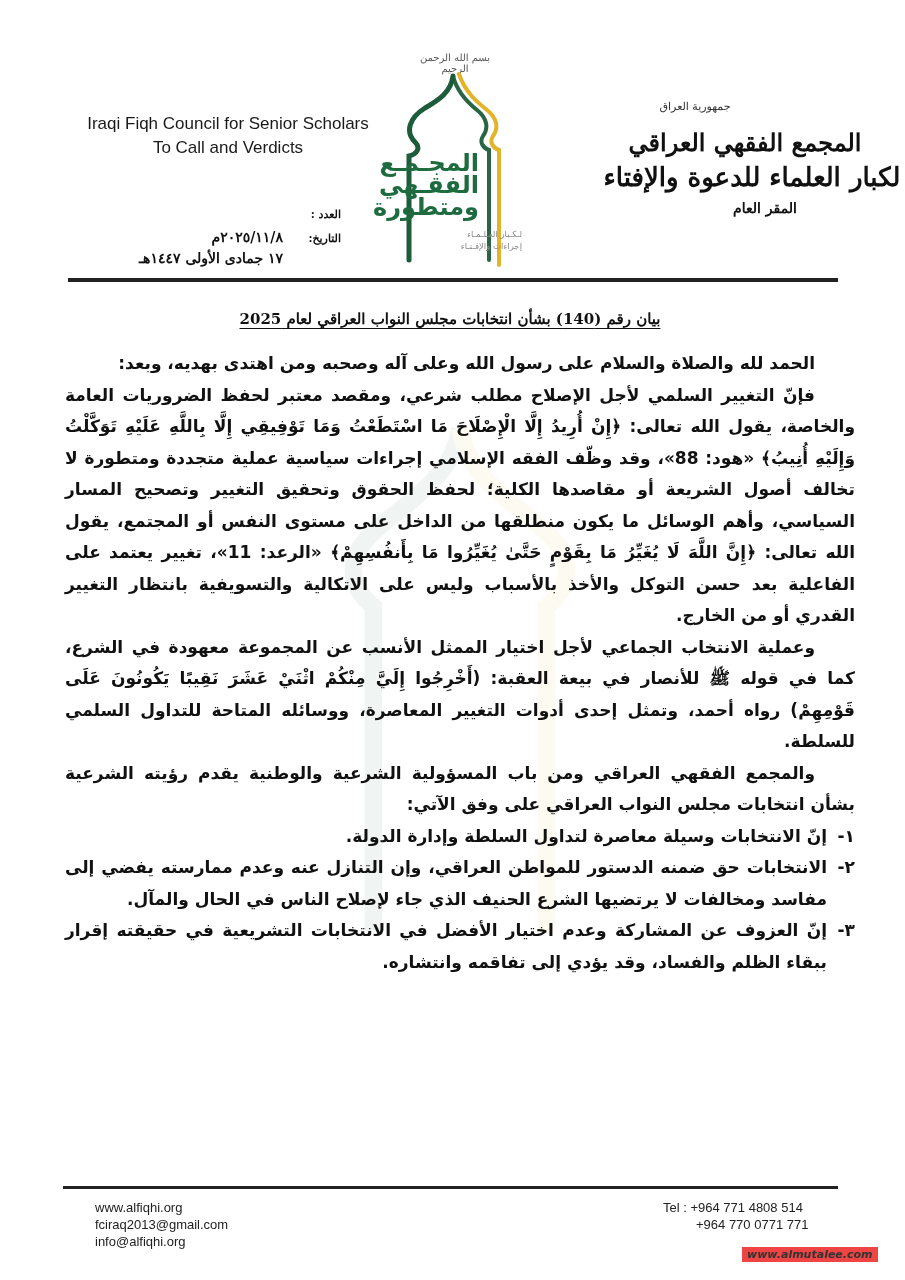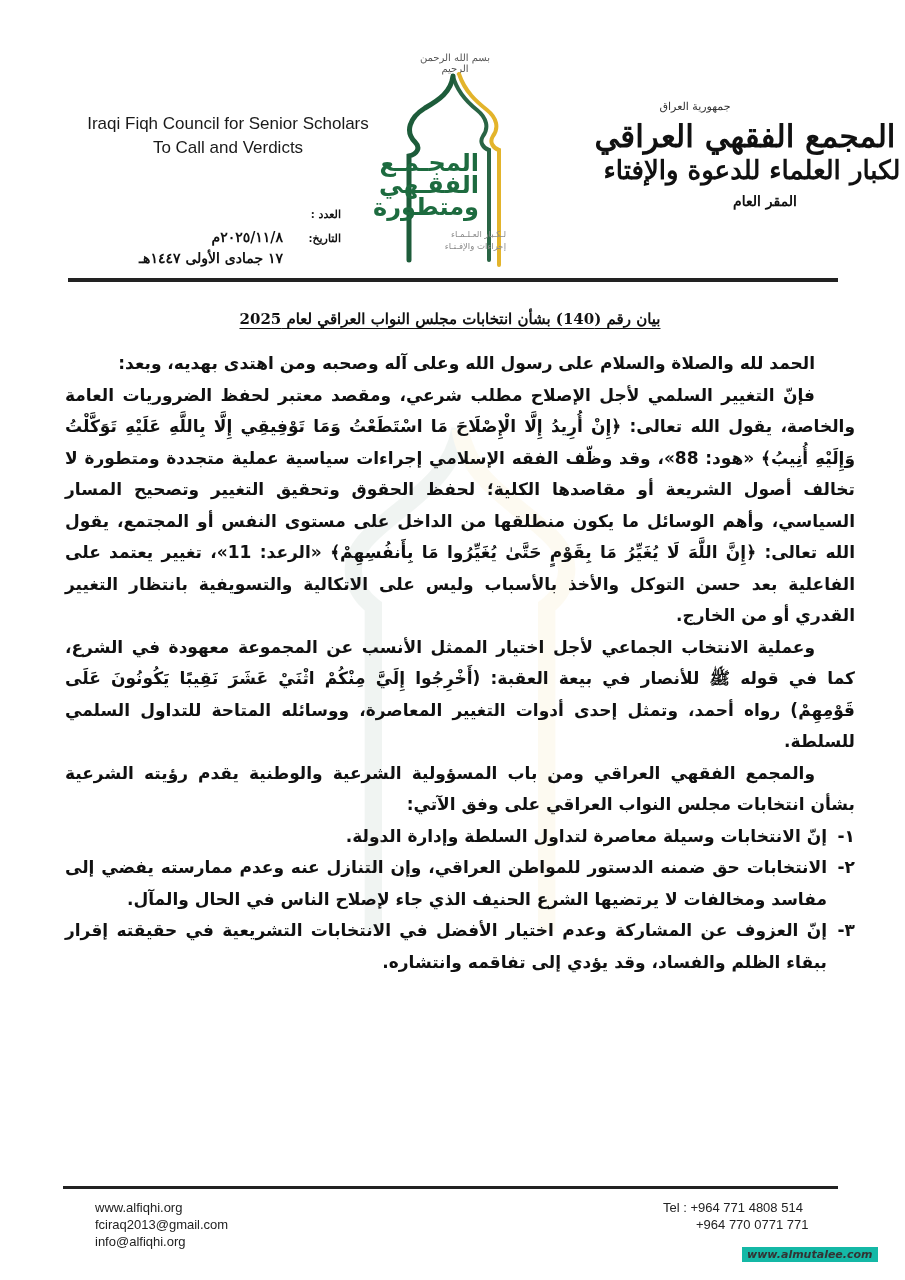--- a/index.html
+++ b/index.html
@@ -14,26 +14,26 @@
   .meta-label { font-size: 11px; width: 48px; }
   .meta-value { font-size: 14px; }
   .meta-row.hijri .meta-value { margin-right: 58px; font-size: 14px; }
 
   .logo-wrap { position: absolute; left: 395px; top: 52px; width: 120px; height: 215px; }
   .basmala { position: absolute; left: 22px; top: 0px; width: 76px; text-align: center; direction: rtl;
     font-family: "DejaVu Serif", serif; font-size: 10px; color: #555; }
   .logo-svg { position: absolute; left: 0; top: 18px; }
   .logo-title { position: absolute; left: 12px; top: 100px; width: 72px; direction: rtl; text-align: right;
     font-family: "DejaVu Sans", sans-serif; font-weight: bold; font-size: 24px; line-height: 22px; color: #1d6b3f; }
-  .logo-sub { position: absolute; left: 12px; top: 176px; width: 72px; direction: rtl; text-align: right;
+  .logo-sub { position: absolute; left: 28px; top: 176px; width: 72px; direction: rtl; text-align: right;
     font-size: 8.5px; line-height: 12px; color: #8a8a8a; padding-left: 27px; }
 
   .ar-head { position: absolute; left: 590px; top: 100px; width: 310px; direction: rtl; text-align: center; color: #111; }
   .ar-head .small { font-family: "DejaVu Serif", serif; font-size: 11px; margin-right: 100px; color: #333; }
-  .ar-head .big1 { font-family: "DejaVu Serif", serif; font-size: 31px; font-weight: bold; line-height: 34px; margin-top: 6px; }
+  .ar-head .big1 { font-family: "DejaVu Serif", serif; font-size: 24px; font-weight: bold; line-height: 34px; margin-top: 13px; }
   .ar-head .big2 { font-family: "DejaVu Serif", serif; font-size: 26px; font-weight: bold; line-height: 34px; margin-right: -14px; }
   .ar-head .hq { font-family: "DejaVu Serif", serif; font-size: 14px; font-weight: bold; margin-top: 6px; margin-right: -40px; }
 
   .rule-top { position: absolute; left: 68px; top: 278px; width: 770px; height: 4px; background: #222; }
 
   
   .title { position: absolute; left: 60px; top: 310px; width: 780px; direction: rtl; text-align: center;
     font-family: "DejaVu Serif", serif; font-weight: bold; font-size: 15px; text-decoration: underline; text-underline-offset: 4px; }
 
   .content { position: absolute; left: 65px; top: 348px; width: 790px; direction: rtl; text-align: justify;
@@ -44,21 +44,21 @@
   .list-num { width: 28px; flex: none; }
   .list-text { flex: 1; }
 
   .watermark { position: absolute; left: 330px; top: 420px; width: 260px; height: 520px; opacity: 0.06; pointer-events: none; }
 
   
   .rule-bottom { position: absolute; left: 63px; top: 1186px; width: 775px; height: 3px; background: #222; }
   .foot-left { position: absolute; left: 95px; top: 1199px; font-family: "Liberation Sans", sans-serif; font-size: 13px; line-height: 17px; color: #222; }
   .foot-right { position: absolute; left: 628px; top: 1199px; font-family: "Liberation Sans", sans-serif; font-size: 13px; line-height: 17px; color: #222; margin-left: 35px; }
   .foot-right .line2 { padding-left: 33px; }
-  .stamp { position: absolute; left: 742px; top: 1247px; background: #14b8a6; padding: 1px 5px; font-family: "DejaVu Sans", sans-serif; font-style: italic; font-weight: bold; font-size: 11px; color: #333; }
+  .stamp { position: absolute; left: 742px; top: 1247px; background: #ef4444; padding: 1px 5px; font-family: "DejaVu Sans", sans-serif; font-style: italic; font-weight: bold; font-size: 11px; color: #333; }
 </style>
 </head>
 <body>
 
 <div class="en-block">
   <div>Iraqi Fiqh Council for Senior Scholars</div>
   <div>To Call and Verdicts</div>
 </div>
 
 <div class="meta-block">

